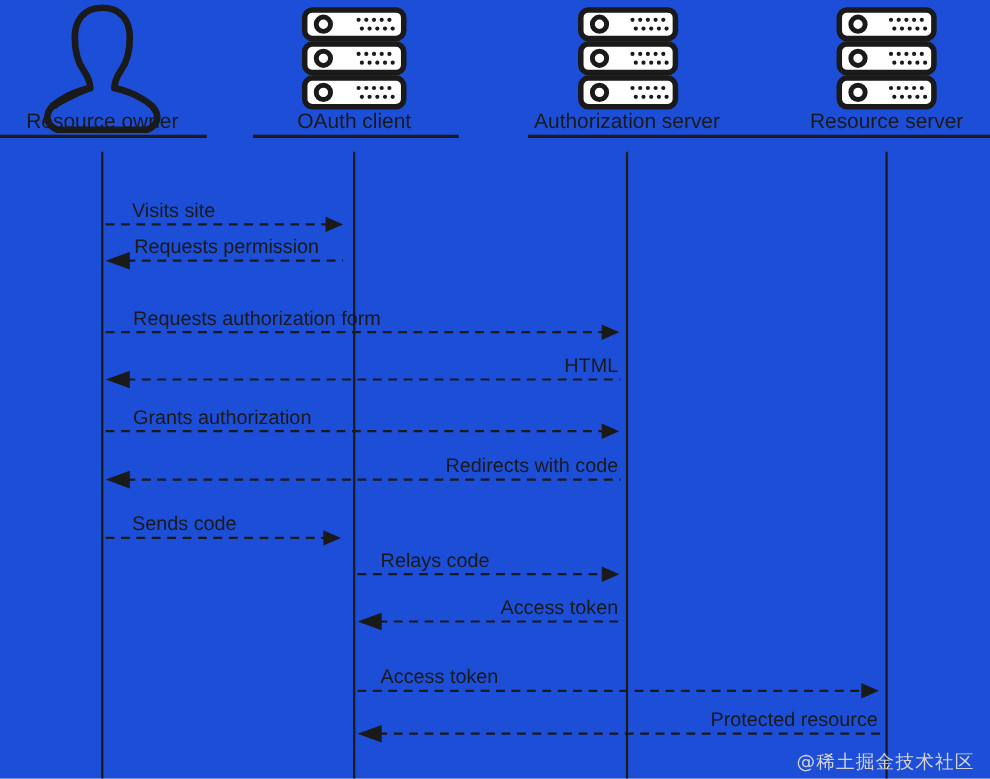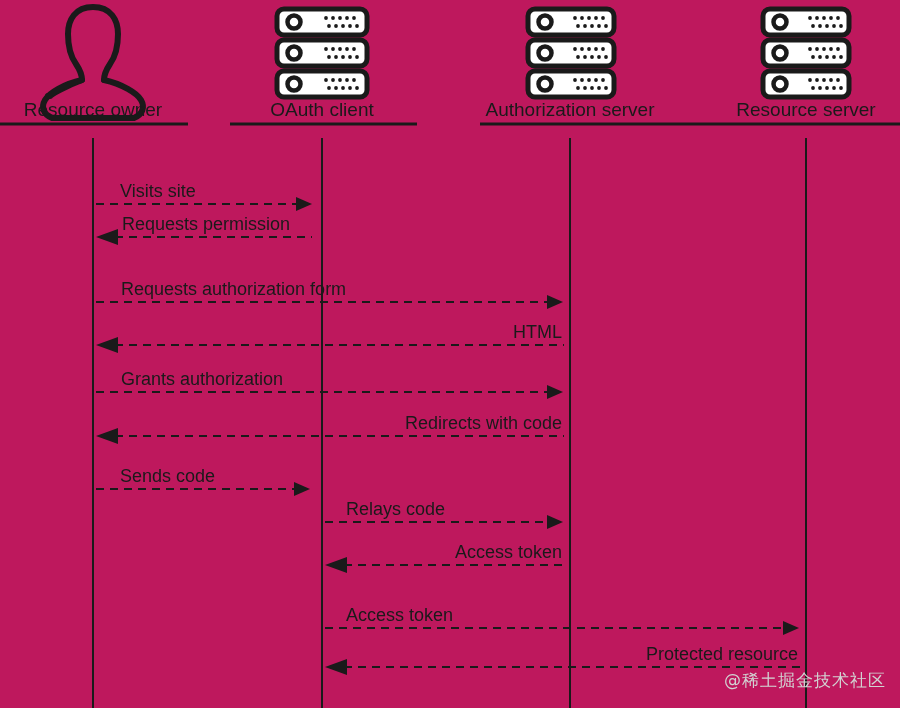--- a/index.html
+++ b/index.html
@@ -4,21 +4,21 @@
 <style>
   html, body {
     margin: 0;
     padding: 0;
     background: #ffffff;
   }
   #diagram-root {
     position: relative;
     width: 900px;
     height: 708px;
-    background: #be185d;
+    background: #1d4ed8;
     font-family: "Liberation Sans", sans-serif;
     overflow: hidden;
   }
   svg#seq {
     display: block;
     width: 900px;
     height: 708px;
   }
   .lifeline {
     stroke: #1a1a1a;
@@ -68,21 +68,21 @@
     fill: none;
     stroke: #1a1a1a;
     stroke-width: 4.5;
   }
   .rack-dot {
     fill: #1a1a1a;
   }
   .watermark {
     position: absolute;
     right: 14px;
-    bottom: 16px;
+    bottom: 4px;
     font-family: "DejaVu Sans", sans-serif;
     font-size: 17px;
     color: #d2d2d2;
     letter-spacing: 1px;
     white-space: nowrap;
     user-select: none;
   }
 </style>
 </head>
 <body>

